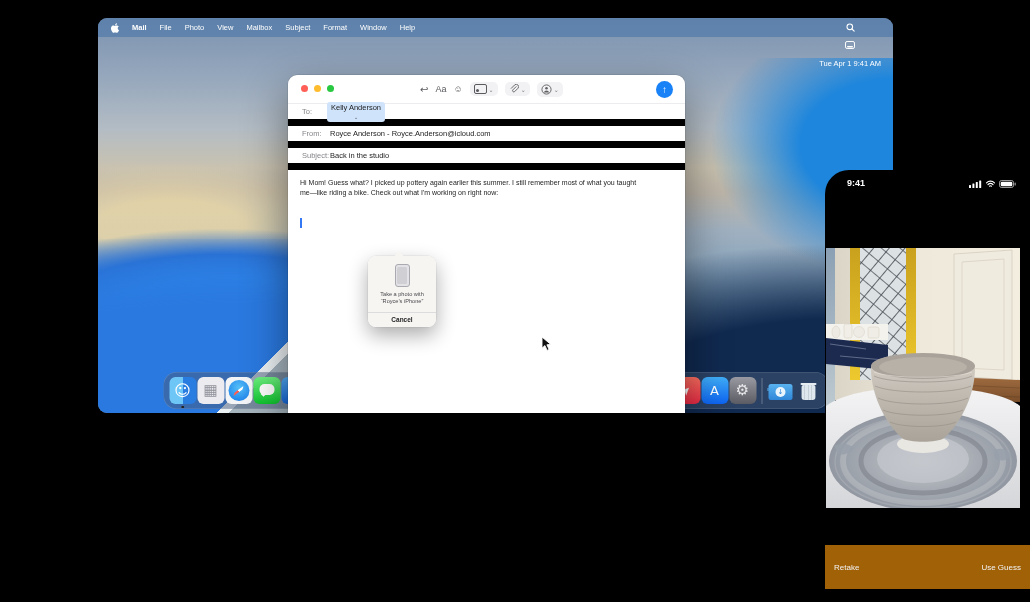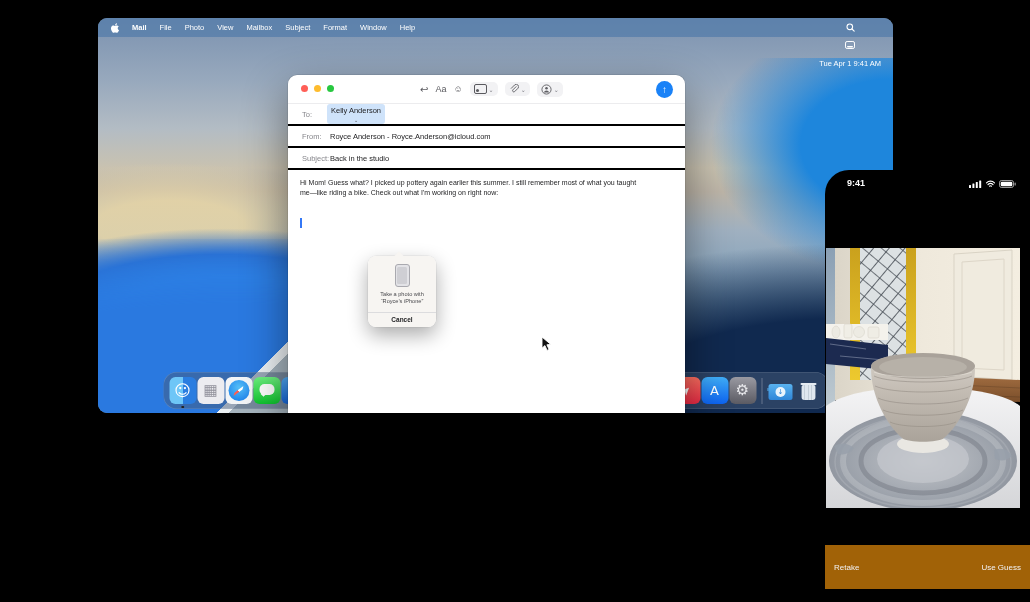--- a/index.html
+++ b/index.html
@@ -42,21 +42,21 @@
   .tb-btn{display:flex;align-items:center;gap:2px;font-size:9px;color:#5a5a5f;}
   .tb-pill{background:#f2f2f4;border-radius:5px;padding:2px 4px;}
   .tb-chev{font-size:6px;color:#7a7a80;}
   .glyph-undo{font-size:10px;}
   .glyph-emoji{font-size:9px;}
   .mini-photo{display:inline-block;width:11px;height:8px;border:1px solid #5a5a5f;border-radius:2px;position:relative;}
   .mini-photo::after{content:"";position:absolute;left:1.5px;bottom:1px;width:3px;height:3px;border-radius:50%;background:#5a5a5f;}
   .send-btn{position:absolute;right:12px;top:6px;width:17px;height:17px;border-radius:50%;
     display:flex;align-items:center;justify-content:center;color:#fff;font-size:10px;font-weight:700;}
   
-  .field-row{position:relative;height:22px;border-bottom:2px solid #000000;display:flex;align-items:center;
+  .field-row{position:relative;height:22px;border-bottom:7px solid #000000;display:flex;align-items:center;
     padding:0 14px;font-size:7.5px;color:#86868b;box-sizing:border-box;}
   .field-label{width:26px;flex:none;}
   .field-label.wide{width:28px;}
   .field-value{color:#1d1d1f;}
   .token{background:#cfe3fa;border-radius:3px;padding:1.5px 4px;color:#1d1d1f;display:flex;align-items:center;gap:2px;margin-left:-1px;flex-direction:column;}
   .token .tok-chev{font-size:5px;color:#46464a;}
   .body-area{position:relative;padding:8px 14px 0 12px;font-size:7px;line-height:1.45;color:#1d1d1f;width:372px;box-sizing:border-box;}
   .caret{position:absolute;left:12px;top:143px;width:1.5px;height:10px;background:#3478f6;}
   
   .popover{position:absolute;left:270px;top:238px;width:68px;background:rgba(247,245,242,.97);border-radius:8px;

